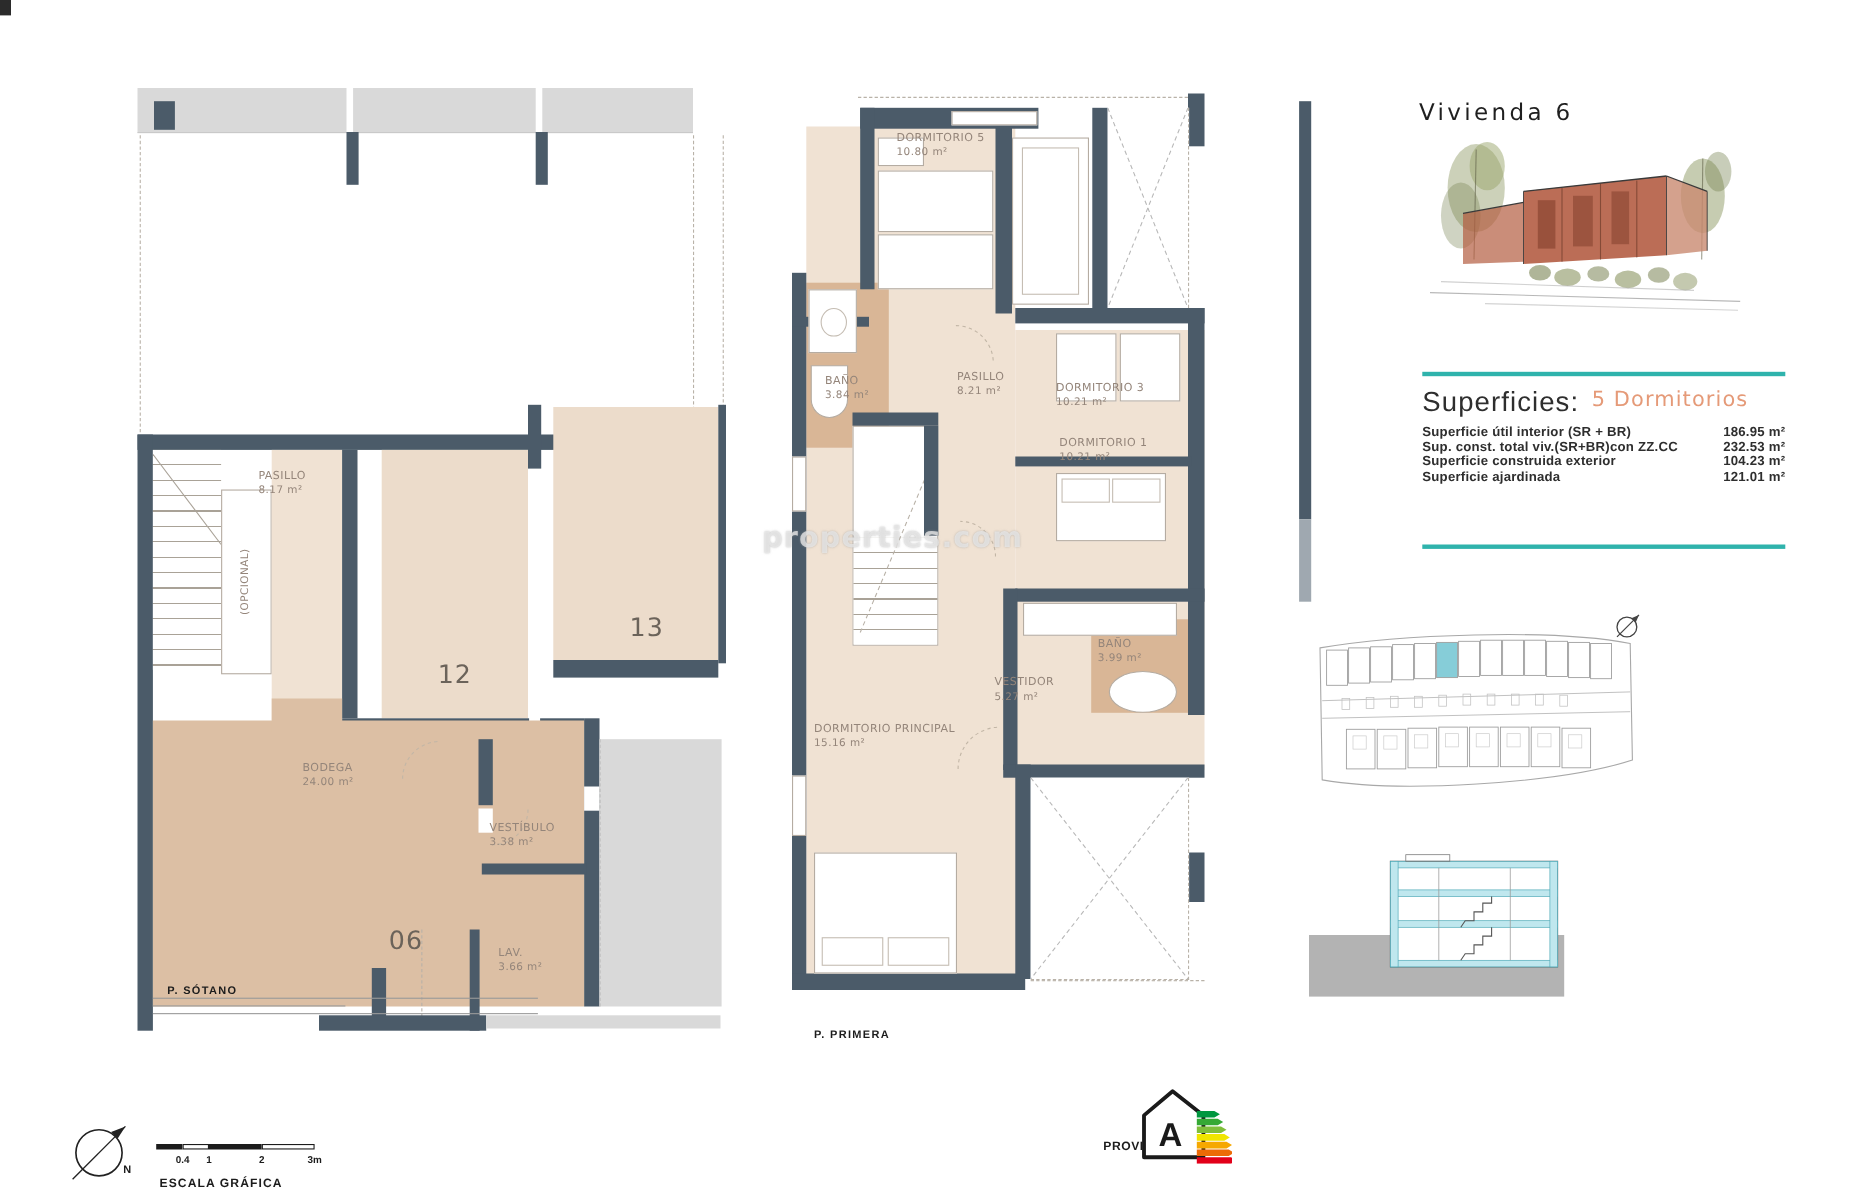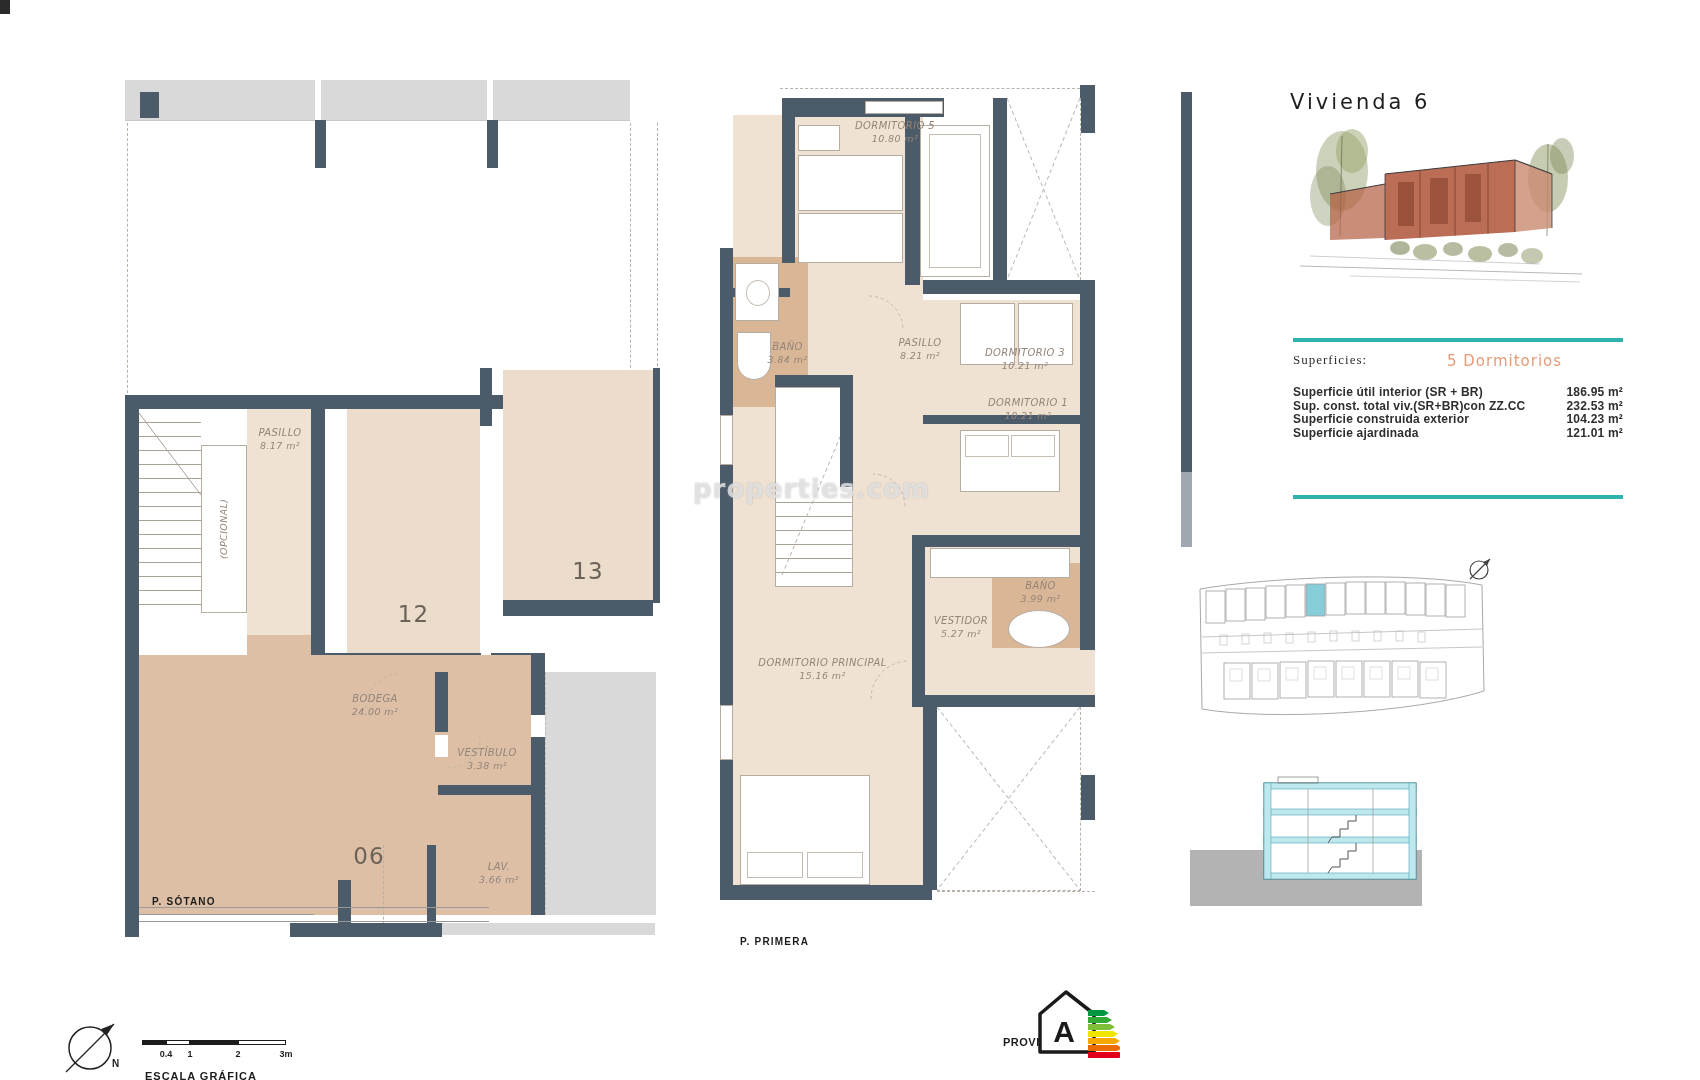--- a/index.html
+++ b/index.html
@@ -10,35 +10,35 @@
   .w{position:absolute;background:#4b5b69;}
   .bg{position:absolute;background:#f0e2d3;}
   .bg2{position:absolute;background:#ecdccb;}
   .tn{position:absolute;background:#dcbfa4;}
   .tn2{position:absolute;background:#d9b696;}
   .gy{position:absolute;background:#d9d9d9;}
   .wr{position:absolute;background:#fff;border:1px solid #b5aca2;box-sizing:border-box;}
   .dashv{position:absolute;width:0;border-left:1px dashed #b9b2a8;}
   .dashh{position:absolute;height:0;border-top:1px dashed #b9b2a8;}
   .lbl{position:absolute;font-family:"DejaVu Sans",sans-serif;font-size:10px;line-height:12.5px;
-       color:#94857a;letter-spacing:.4px;text-align:center;white-space:nowrap;font-style:italic;}
+       color:#94857a;letter-spacing:.4px;white-space:nowrap;}
   .lbl .a2{font-size:9.5px;}
   .num{position:absolute;font-family:"DejaVu Sans",sans-serif;font-size:23px;color:#6b635a;
        letter-spacing:1px;text-align:center;}
   .cap{position:absolute;font-size:10px;font-weight:bold;color:#1c1c1c;letter-spacing:1.2px;}
   .stair{position:absolute;background:repeating-linear-gradient(180deg,#ffffff 0 13px,#a9a297 13px 14px);}
   .vtext{writing-mode:vertical-rl;transform:rotate(180deg);}
   
   .tealbar{position:absolute;height:4px;background:#2fb3ac;}
   #viv-title{position:absolute;left:1290px;top:90px;font-family:"DejaVu Sans",sans-serif;
              font-size:21px;color:#1f1f1f;letter-spacing:3px;}
-  #sup-head{position:absolute;left:1293px;top:352px;font-family:Liberation Serif, serif;
-            font-size:13px;color:#2e2e2e;letter-spacing:1px;}
+  #sup-head{position:absolute;left:1293px;top:352px;font-family:Liberation Sans, sans-serif;
+            font-size:25px;color:#2e2e2e;letter-spacing:1px;}
   #dorm-head{position:absolute;left:1447px;top:352px;font-family:"DejaVu Sans",sans-serif;
-             font-size:15px;color:#e59a78;letter-spacing:1px;}
+             font-size:19px;color:#e59a78;letter-spacing:1px;}
   #surface-table{position:absolute;left:1293px;top:386px;width:330px;}
   .srow{display:flex;justify-content:space-between;font-size:12px;font-weight:bold;
         color:#2e2e2e;line-height:13.5px;letter-spacing:.2px;}
   .srow .sv{text-align:right;white-space:nowrap;}
   #watermark{position:absolute;left:693px;top:474px;font-family:"DejaVu Sans",sans-serif;
              font-size:26px;font-weight:bold;color:rgba(235,235,235,.75);
              text-shadow:0 0 2px rgba(150,150,150,.6);letter-spacing:1px;}
   #prov{position:absolute;left:1003px;top:1036px;font-size:11px;font-weight:bold;color:#1c1c1c;
         letter-spacing:.5px;}
   #escala{position:absolute;left:145px;top:1070px;font-size:11px;font-weight:bold;color:#1c1c1c;
@@ -244,21 +244,21 @@
       <div class="a2">10.21 m²</div>
     </div>
     <div class="lbl" style="left:243px;top:312px;width:130px;">
       <div>DORMITORIO 1</div>
       <div class="a2">10.21 m²</div>
     </div>
     <div class="lbl" style="left:278px;top:495px;width:85px;">
       <div>BAÑO</div>
       <div class="a2">3.99 m²</div>
     </div>
-    <div class="lbl" style="left:196px;top:530px;width:90px;">
+    <div class="lbl" style="left:184px;top:530px;width:90px;">
       <div>VESTIDOR</div>
       <div class="a2">5.27 m²</div>
     </div>
     <div class="lbl" style="left:20px;top:572px;width:165px;">
       <div>DORMITORIO PRINCIPAL</div>
       <div class="a2">15.16 m²</div>
     </div>
   </div>
   <div class="cap" style="left:740px;top:936px;">P. PRIMERA</div>
 

